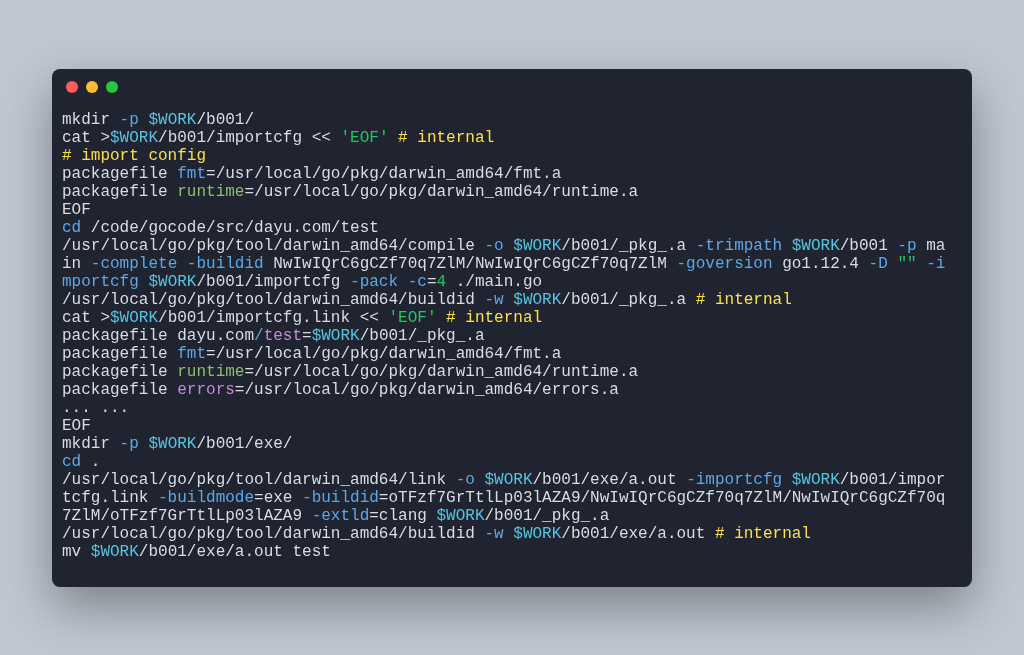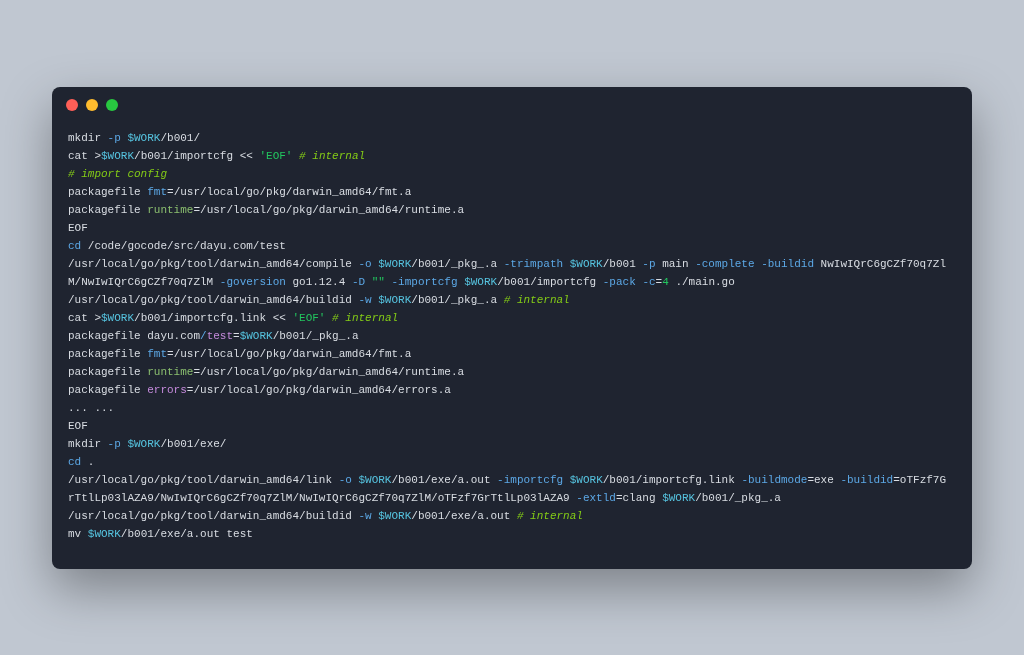--- a/index.html
+++ b/index.html
@@ -25,33 +25,33 @@
     align-items: center;
     padding-left: 14px;
     gap: 8px;
   }
   .tb-btn {
     width: 12px;
     height: 12px;
     border-radius: 50%;
   }
   .content {
-    padding: 6px 20px 26px 16px;
-    font-size: 11px;
+    padding: 6px 20px 26px 10px;
+    font-size: 16px;
     line-height: 18px;
     color: #d9dde3;
     white-space: pre-wrap;
     word-break: break-all;
   }
   .content span { white-space: pre-wrap; }
   .cmd  { color: #d9dde3; } 
   .cyan { color: #56c4e0; } 
   .blue { color: #5ca8e6; } 
   .yel  { color: #22c55e; } 
-  .com  { color: #84cc16; font-style: italic; } 
+  .com  { color: #fde047; } 
   .mag  { color: #c48adb; } 
   .grn  { color: #8bbf6f; }
   .line { display: block; }
 </style>
 </head>
 <body>
 
 <div class="terminal">
   <div class="titlebar">
     <div class="tb-btn" style="background:#ff5f57"></div>

